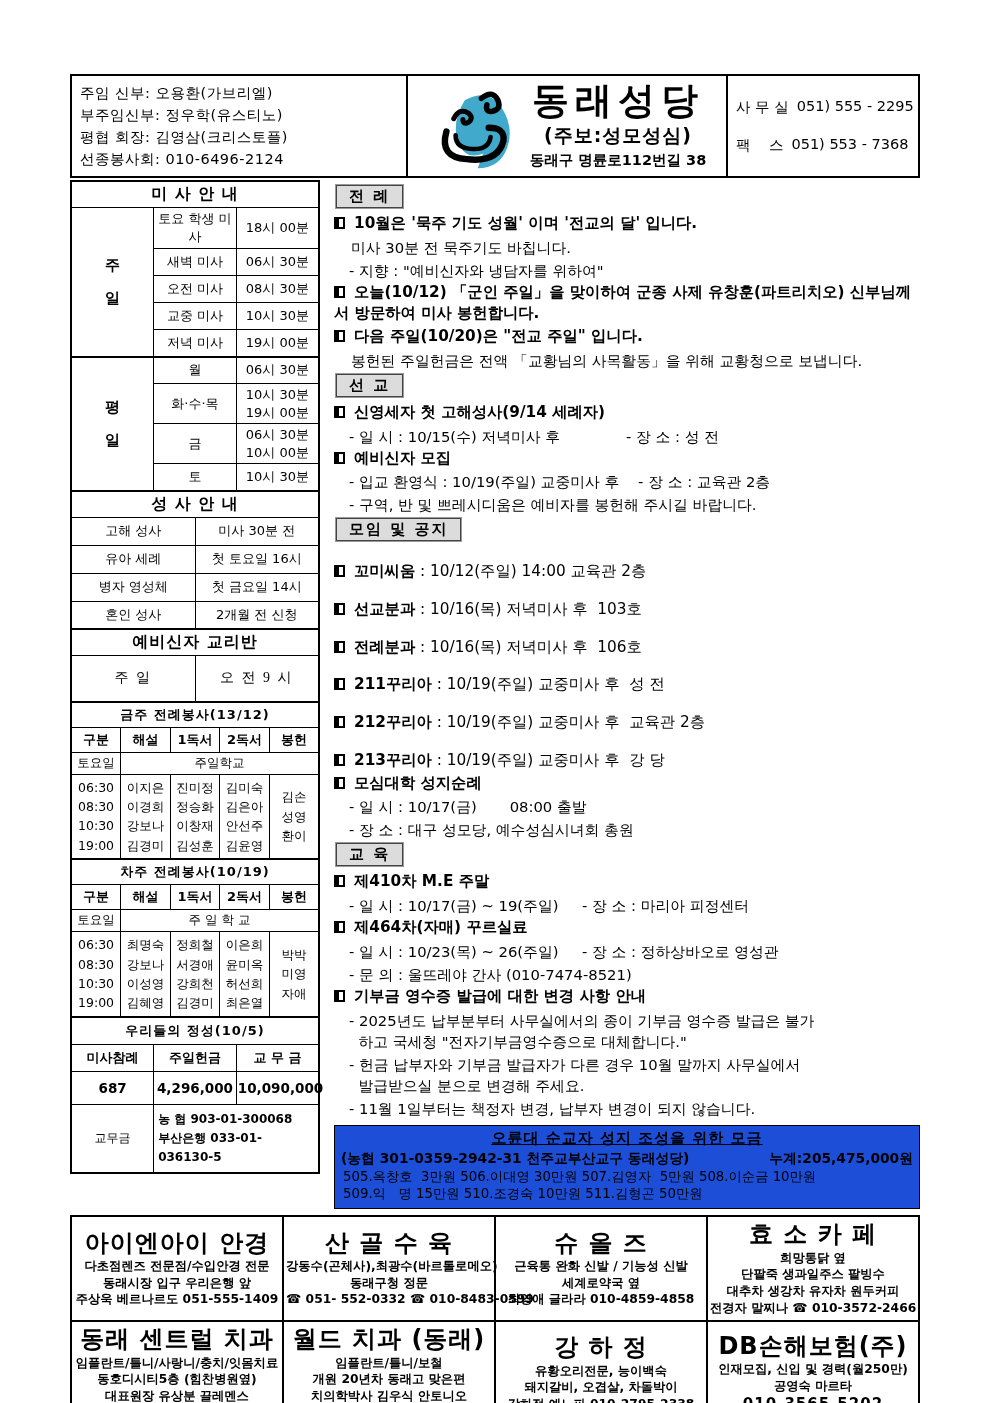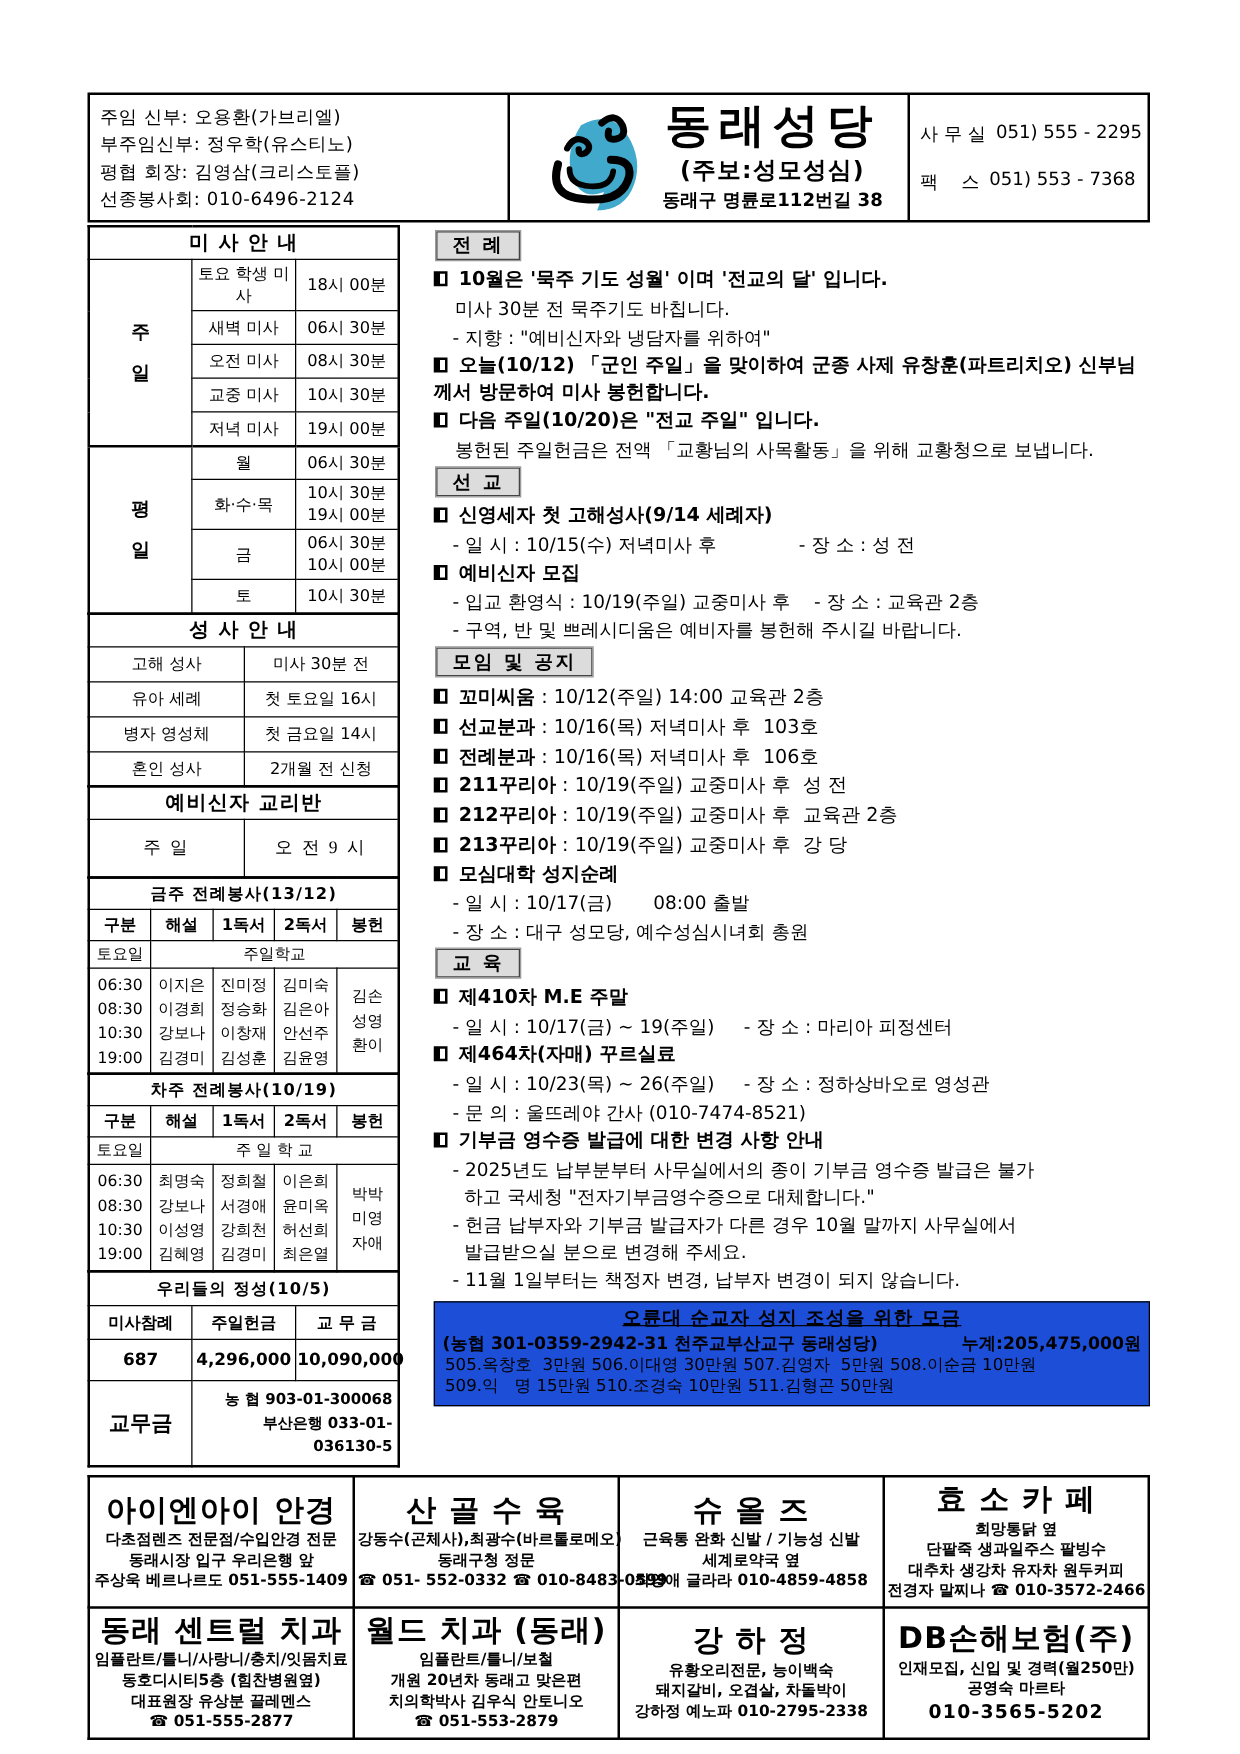--- a/index.html
+++ b/index.html
@@ -16,21 +16,21 @@
   .title-col { text-align: center; }
   .church-title { font-size: 37px; font-weight: bold; letter-spacing: 6px; line-height: 1.05; }
   .church-subtitle { font-size: 19px; font-weight: bold; letter-spacing: 1px; margin-top: 2px; }
   .church-address { font-size: 14.5px; font-weight: bold; margin-top: 2px; }
   .hdr-right { width: 192px; border-left: 2px solid #000; padding: 12px 8px; display: flex; flex-direction: column; justify-content: space-around; }
   .contact-line { font-size: 14.5px; display: flex; gap: 8px; white-space: pre; }
 
   
   .main { display: flex; margin-top: 2px; }
   .left { width: 250px; flex: 0 0 auto; }
-  .right { flex: 1; padding-left: 27px; padding-top: 2px; }
+  .right { flex: 1; padding-left: 14px; padding-top: 2px; }
 
   
   table { border-collapse: collapse; width: 100%; table-layout: fixed; }
   .tbl { border: 2px solid #000; margin-top: -2px; }
   .tbl:first-child { margin-top: 0; }
   .tbl th, .tbl td { border: 1px solid #000; text-align: center; vertical-align: middle; padding: 2px 1px; }
   .tbl-title { font-size: 16px; font-weight: bold; letter-spacing: 1px; padding: 4px 0; border: 1px solid #000; }
   .mass td { font-size: 13px; height: 27px; }
   .mass .grp { width: 32px; font-size: 15px; font-weight: bold; }
   .mass .grp div { margin: 14px 0; }
@@ -40,28 +40,28 @@
   .pre { white-space: pre-wrap; }
   .sac td { font-size: 13px; height: 28px; }
   .cat td { font-size: 14px; height: 46px; letter-spacing: 2px; font-family: Liberation Serif, serif; }
   .lit th { font-size: 13px; padding: 3px 0; }
   .lit td { font-size: 12.5px; }
   .lit .c-time { width: 49px; }
   .lit .c-off { width: 46px; }
   .lit .names { line-height: 1.55; padding: 3px 0; }
   .off th { font-size: 13px; padding: 4px 0; }
   .off .vals td { font-size: 13.5px; font-weight: bold; height: 33px; }
-  .off .acct-label { font-size: 17px; font-weight: bold; }
-  .off .acct { font-size: 12px; font-weight: bold; text-align: right; padding: 5px 4px; line-height: 1.6; }
+  .off .acct-label { font-size: 12px; }
+  .off .acct { font-size: 12px; font-weight: bold; text-align: left; padding: 5px 4px; line-height: 1.6; }
 
   
   .badge { display: inline-block; border: 1px solid #444; outline: 1px solid #999; background: #DCDCDC; font-size: 15px; font-weight: bold; padding: 1px 12px; letter-spacing: 2px; margin: 3px 0 4px 2px; }
   .bullet-line { font-size: 15.3px; font-weight: bold; line-height: 1.42; margin-top: 1px; }
   .sq { display: inline-block; width: 11px; height: 12px; border: 2px solid #000; border-left-width: 5px; margin-right: 9px; vertical-align: -1px; }
-  .moim-line { margin-top: 2px; }
+  .moim-line { margin-top: 16px; }
   .moim-line .rest { font-weight: normal; }
   .sub { font-size: 14.8px; line-height: 1.42; padding-left: 15px; margin-top: 2px; }
   .sub.noind { padding-left: 17px; }
 
   .fundbox { border: 1px solid #000; background: #1d4ed8; margin-top: 6px; padding: 3px 6px 5px 6px; }
   .fund-title { text-align: center; font-size: 15px; font-weight: bold; text-decoration: underline; letter-spacing: 1px; }
   .fund-acct { font-size: 13.8px; font-weight: bold; display: flex; justify-content: space-between; margin-top: 2px; white-space: pre; }
   .fund-donors { font-size: 13.3px; line-height: 1.35; white-space: pre-wrap; padding-left: 2px; }
 
   

